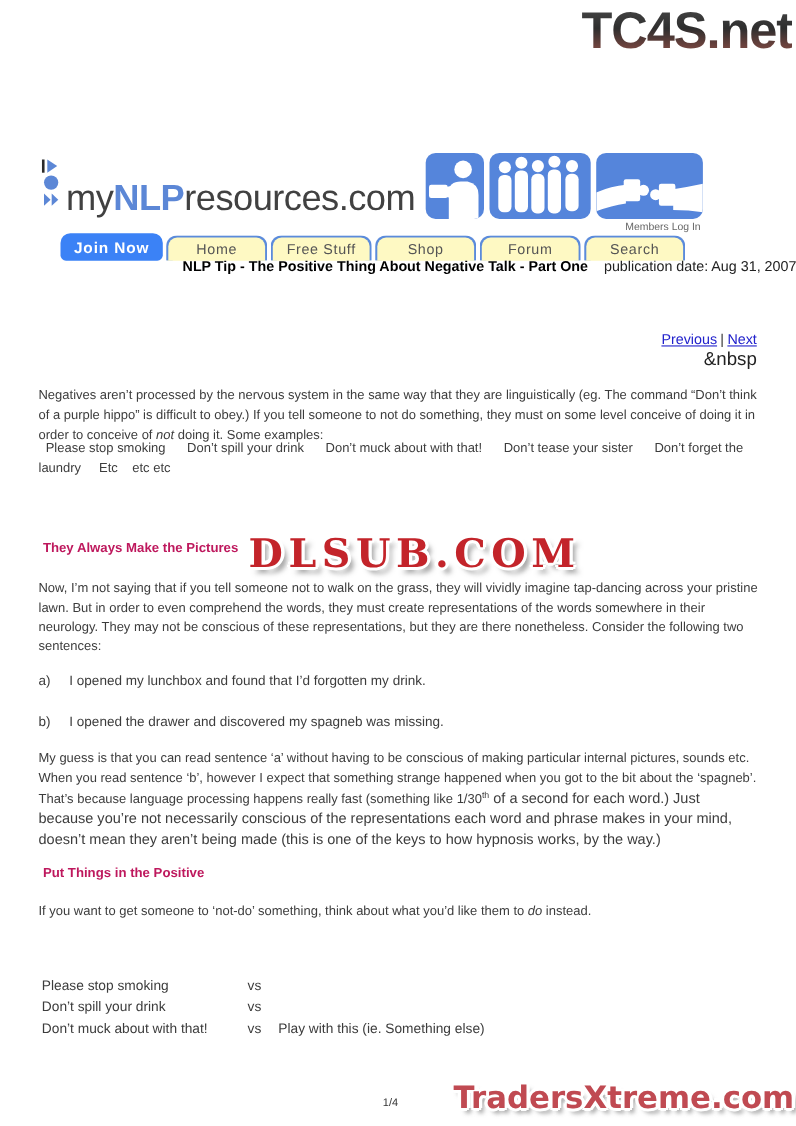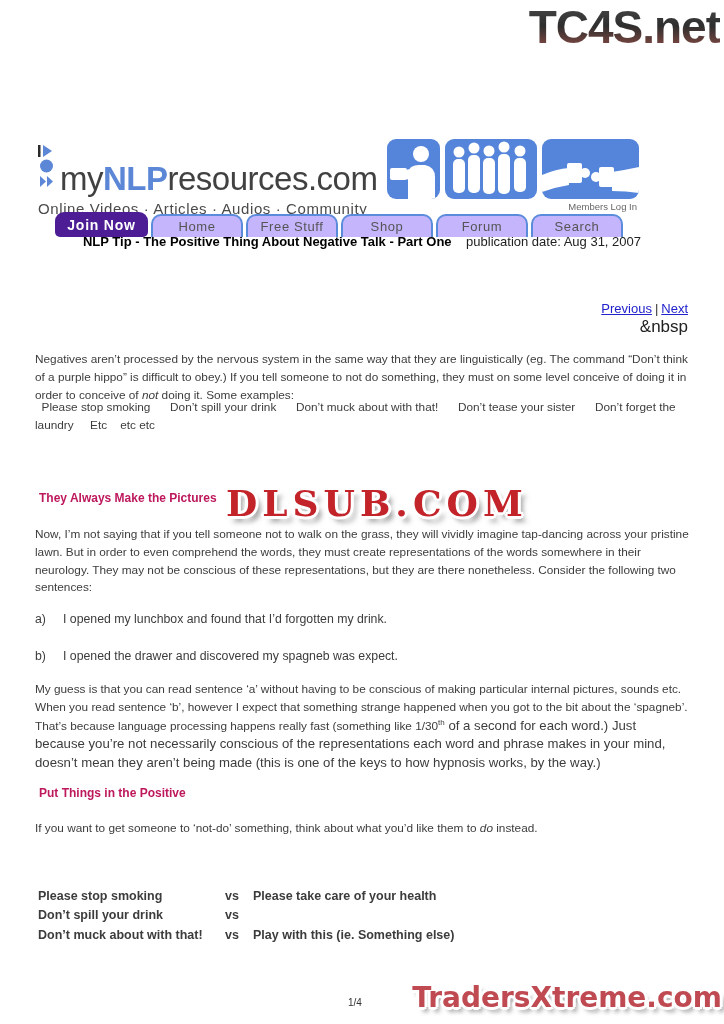--- a/index.html
+++ b/index.html
@@ -48,52 +48,52 @@
   .tagline { margin-top:5px; font-size:15px; letter-spacing:0.6px; color:#4b4b4b; }
 
   .gallery { left:387px; top:139px; display:flex; align-items:flex-start; }
   .gbox { background:#5585db; border-radius:9px; height:60px; margin-right:5px; overflow:hidden; }
   .gbox svg { display:block; }
   .members { left:387px; top:201px; width:250px; text-align:right; font-size:9.5px; color:#666; }
 
   
   .nav { left:55px; top:212px; display:flex; align-items:flex-end; height:25px; }
   .tab-join {
-    width:93px; height:25px; background:#4c1d95; color:#fff;
+    width:93px; height:25px; background:#3b82f6; color:#fff;
     border-radius:9px 9px 5px 5px; display:flex; align-items:center; justify-content:center;
     font-size:14px; font-weight:bold; letter-spacing:0.8px; cursor:pointer;
   }
   .tab {
-    width:92px; height:23px; margin-left:3px; background:#c4b5fd; color:#555;
+    width:92px; height:23px; margin-left:3px; background:#fef9c3; color:#555;
     border:2px solid #5b8bdb; border-bottom:none; border-radius:10px 10px 0 0;
     display:flex; align-items:center; justify-content:center;
     font-size:13px; letter-spacing:0.6px; cursor:pointer;
   }
 
   
-  .title-line { left:0; right:0; top:234px; text-align:center; font-size:13px; color:#111; }
+  .title-line { left:0; right:0; top:234px; text-align:right; font-size:13px; color:#111; }
   .title-line .t-bold { font-weight:bold; color:#000; }
   .title-line .t-date { font-weight:normal; color:#222; }
   .pager { right:36px; top:301px; text-align:right; font-size:13px; }
   .pager a { color:#2222cc; text-decoration:underline; cursor:pointer; }
   .pager .sep { color:#333; margin:0 3px; }
   .pager .nbsp { color:#222; margin-top:1px; font-size:17px; }
 
   
   .copy { left:35px; width:654px; font-size:11.8px; line-height:17.8px; color:#3c3c3c; }
   .copy i { font-style:italic; }
   .examples { white-space:pre-wrap; }
   .h-small { left:39px; font-size:12px; font-weight:bold; color:#be185d; }
   .list-item { left:35px; width:600px; display:flex; font-size:12.3px; color:#3c3c3c; }
   .list-item .lbl { width:28px; flex:none; }
   .sup { font-size:8px; vertical-align:super; line-height:0; }
   .big { font-size:13.2px; }
 
   
-  .cmp { left:38px; top:887px; width:620px; font-size:12.5px; color:#3c3c3c;font-weight:bold; }
+  .cmp { left:38px; top:887px; width:620px; font-size:12.5px; color:#3c3c3c; }
   .cmp-row { display:grid; grid-template-columns:187px 28px auto; line-height:19.4px; }
 
   
   .page-num { left:348px; top:997px; font-size:10px; color:#333; }
 </style>
 </head>
 <body>
 
 <div class="abs tc4s">TC4S.net</div>
 
@@ -103,21 +103,20 @@
       <svg width="18" height="46" viewBox="0 0 18 46">
         <rect x="0" y="3" width="2.5" height="12" fill="#2a2a2a"></rect>
         <path d="M5 3 L14 9 L5 15 Z" fill="#5c87d6"></path>
         <circle cx="8.5" cy="24" r="6.5" fill="#5c87d6"></circle>
         <path d="M2 34 L8 39.5 L2 45 Z" fill="#5c87d6"></path>
         <path d="M9 34 L15 39.5 L9 45 Z" fill="#5c87d6"></path>
       </svg>
     </span>
     <span class="wordmark"><span>my</span><span class="brand">NLP</span><span>resources.com</span></span>
   </div>
-  <div class="tagline">Online Videos · Articles · Audios · Community</div>
 </div>
 
 <div class="abs gallery">
   <div class="gbox" style="width:53px">
     <svg width="53" height="60" viewBox="0 0 53 60" fill="#ffffff">
       <circle cx="34" cy="15" r="8"></circle>
       <path d="M21 60 L21 36 Q21 26 32 26 L38 26 Q48 28 48 38 L48 60 Z"></path>
       <rect x="3" y="29" width="17" height="12" rx="2"></rect>
       <path d="M19 31 L27 29 L27 42 L19 40 Z"></path>
     </svg>
@@ -180,34 +179,33 @@
 <div class="abs dlsub">DLSUB.COM</div>
 
 <div class="abs copy" style="top:526px">Now, I’m not saying that if you tell someone not to walk on the grass, they will vividly imagine tap-dancing across your pristine lawn. But in order to even comprehend the words, they must create representations of the words somewhere in their neurology. They may not be conscious of these representations, but they are there nonetheless. Consider the following two sentences:</div>
 
 <div class="abs list-item" style="top:612px">
   <span class="lbl">a)</span>
   <span>I opened my lunchbox and found that I’d forgotten my drink.</span>
 </div>
 <div class="abs list-item" style="top:649px">
   <span class="lbl">b)</span>
-  <span>I opened the drawer and discovered my spagneb was expect.</span>
+  <span>I opened the drawer and discovered my spagneb was missing.</span>
 </div>
 
 <div class="abs copy" style="top:681px"><span>My guess is that you can read sentence ‘a’ without having to be conscious of making particular internal pictures, sounds etc. When you read sentence ‘b’, however I expect that something strange happened when you got to the bit about the ‘spagneb’. That’s because language processing happens really fast (something like 1/30</span><span class="sup">th</span><span class="big"> of a second for each word.) Just because you’re not necessarily conscious of the representations each word and phrase makes in your mind, doesn’t mean they aren’t being made (this is one of the keys to how hypnosis works, by the way.)</span></div>
 
 <div class="abs h-small" style="top:786px">Put Things in the Positive</div>
 
 <div class="abs copy" style="top:820px"><span>If you want to get someone to ‘not-do’ something, think about what you’d like them to </span><i>do</i><span> instead.</span></div>
 
 <div class="abs cmp">
   <div class="cmp-row">
     <span>Please stop smoking</span>
     <span>vs</span>
-    <span>Please take care of your health</span>
   </div>
   <div class="cmp-row">
     <span>Don’t spill your drink</span>
     <span>vs</span>
   </div>
   <div class="cmp-row">
     <span>Don’t muck about with that!</span>
     <span>vs</span>
     <span>Play with this (ie. Something else)</span>
   </div>

